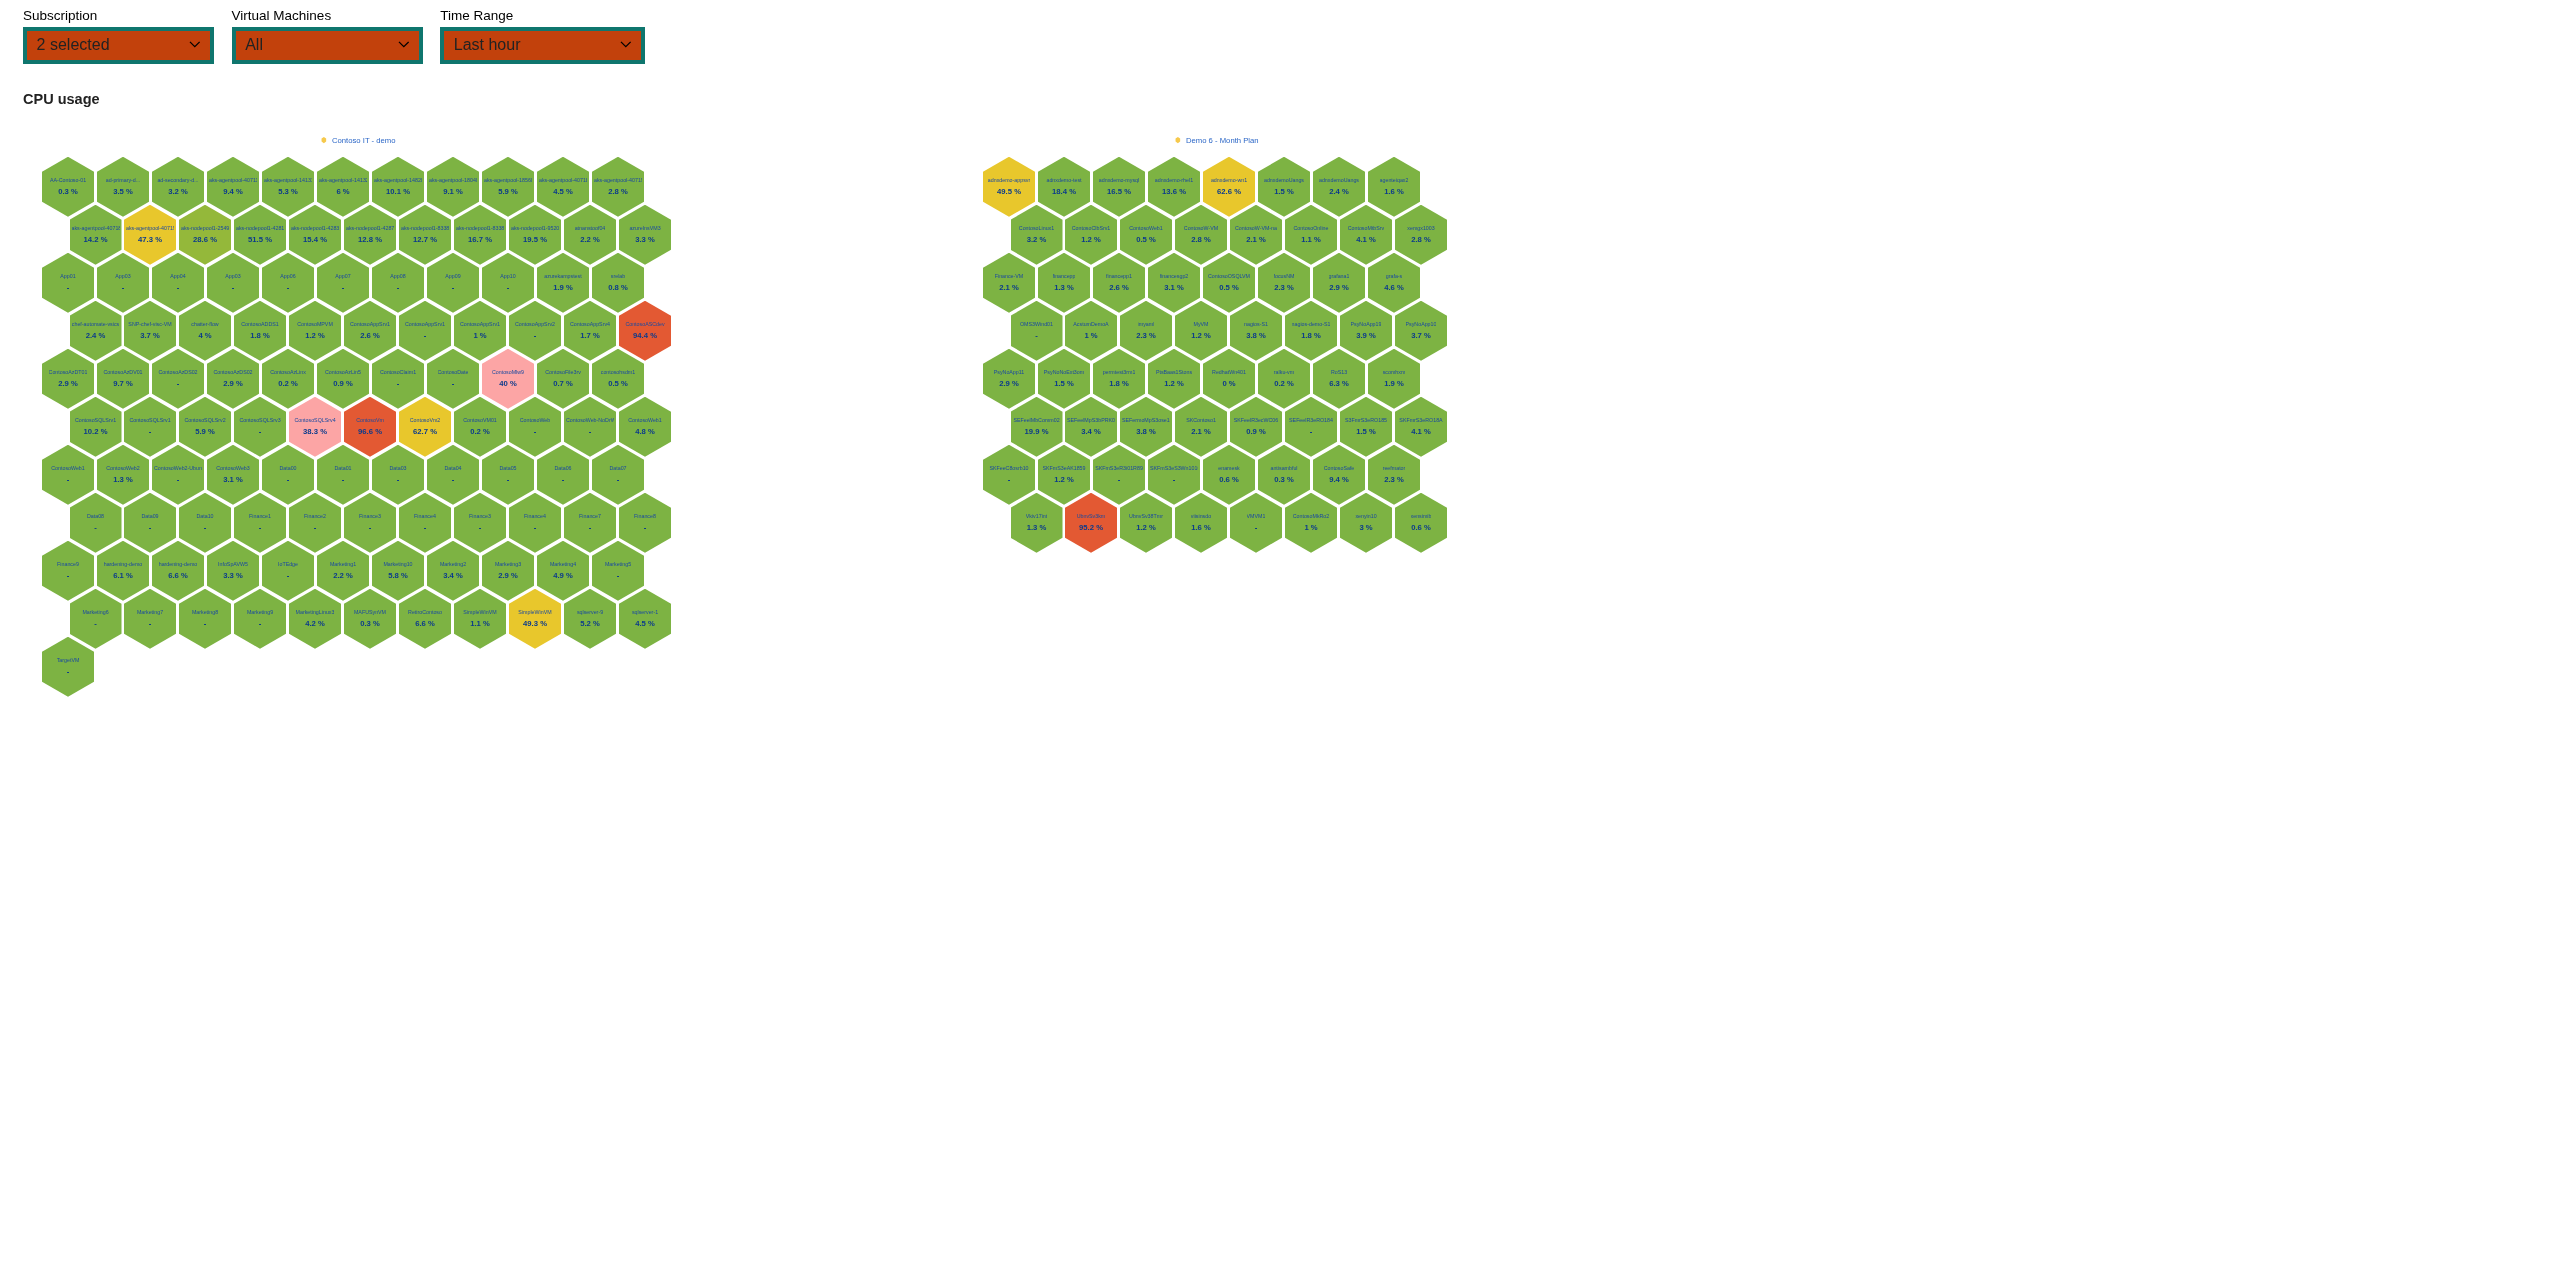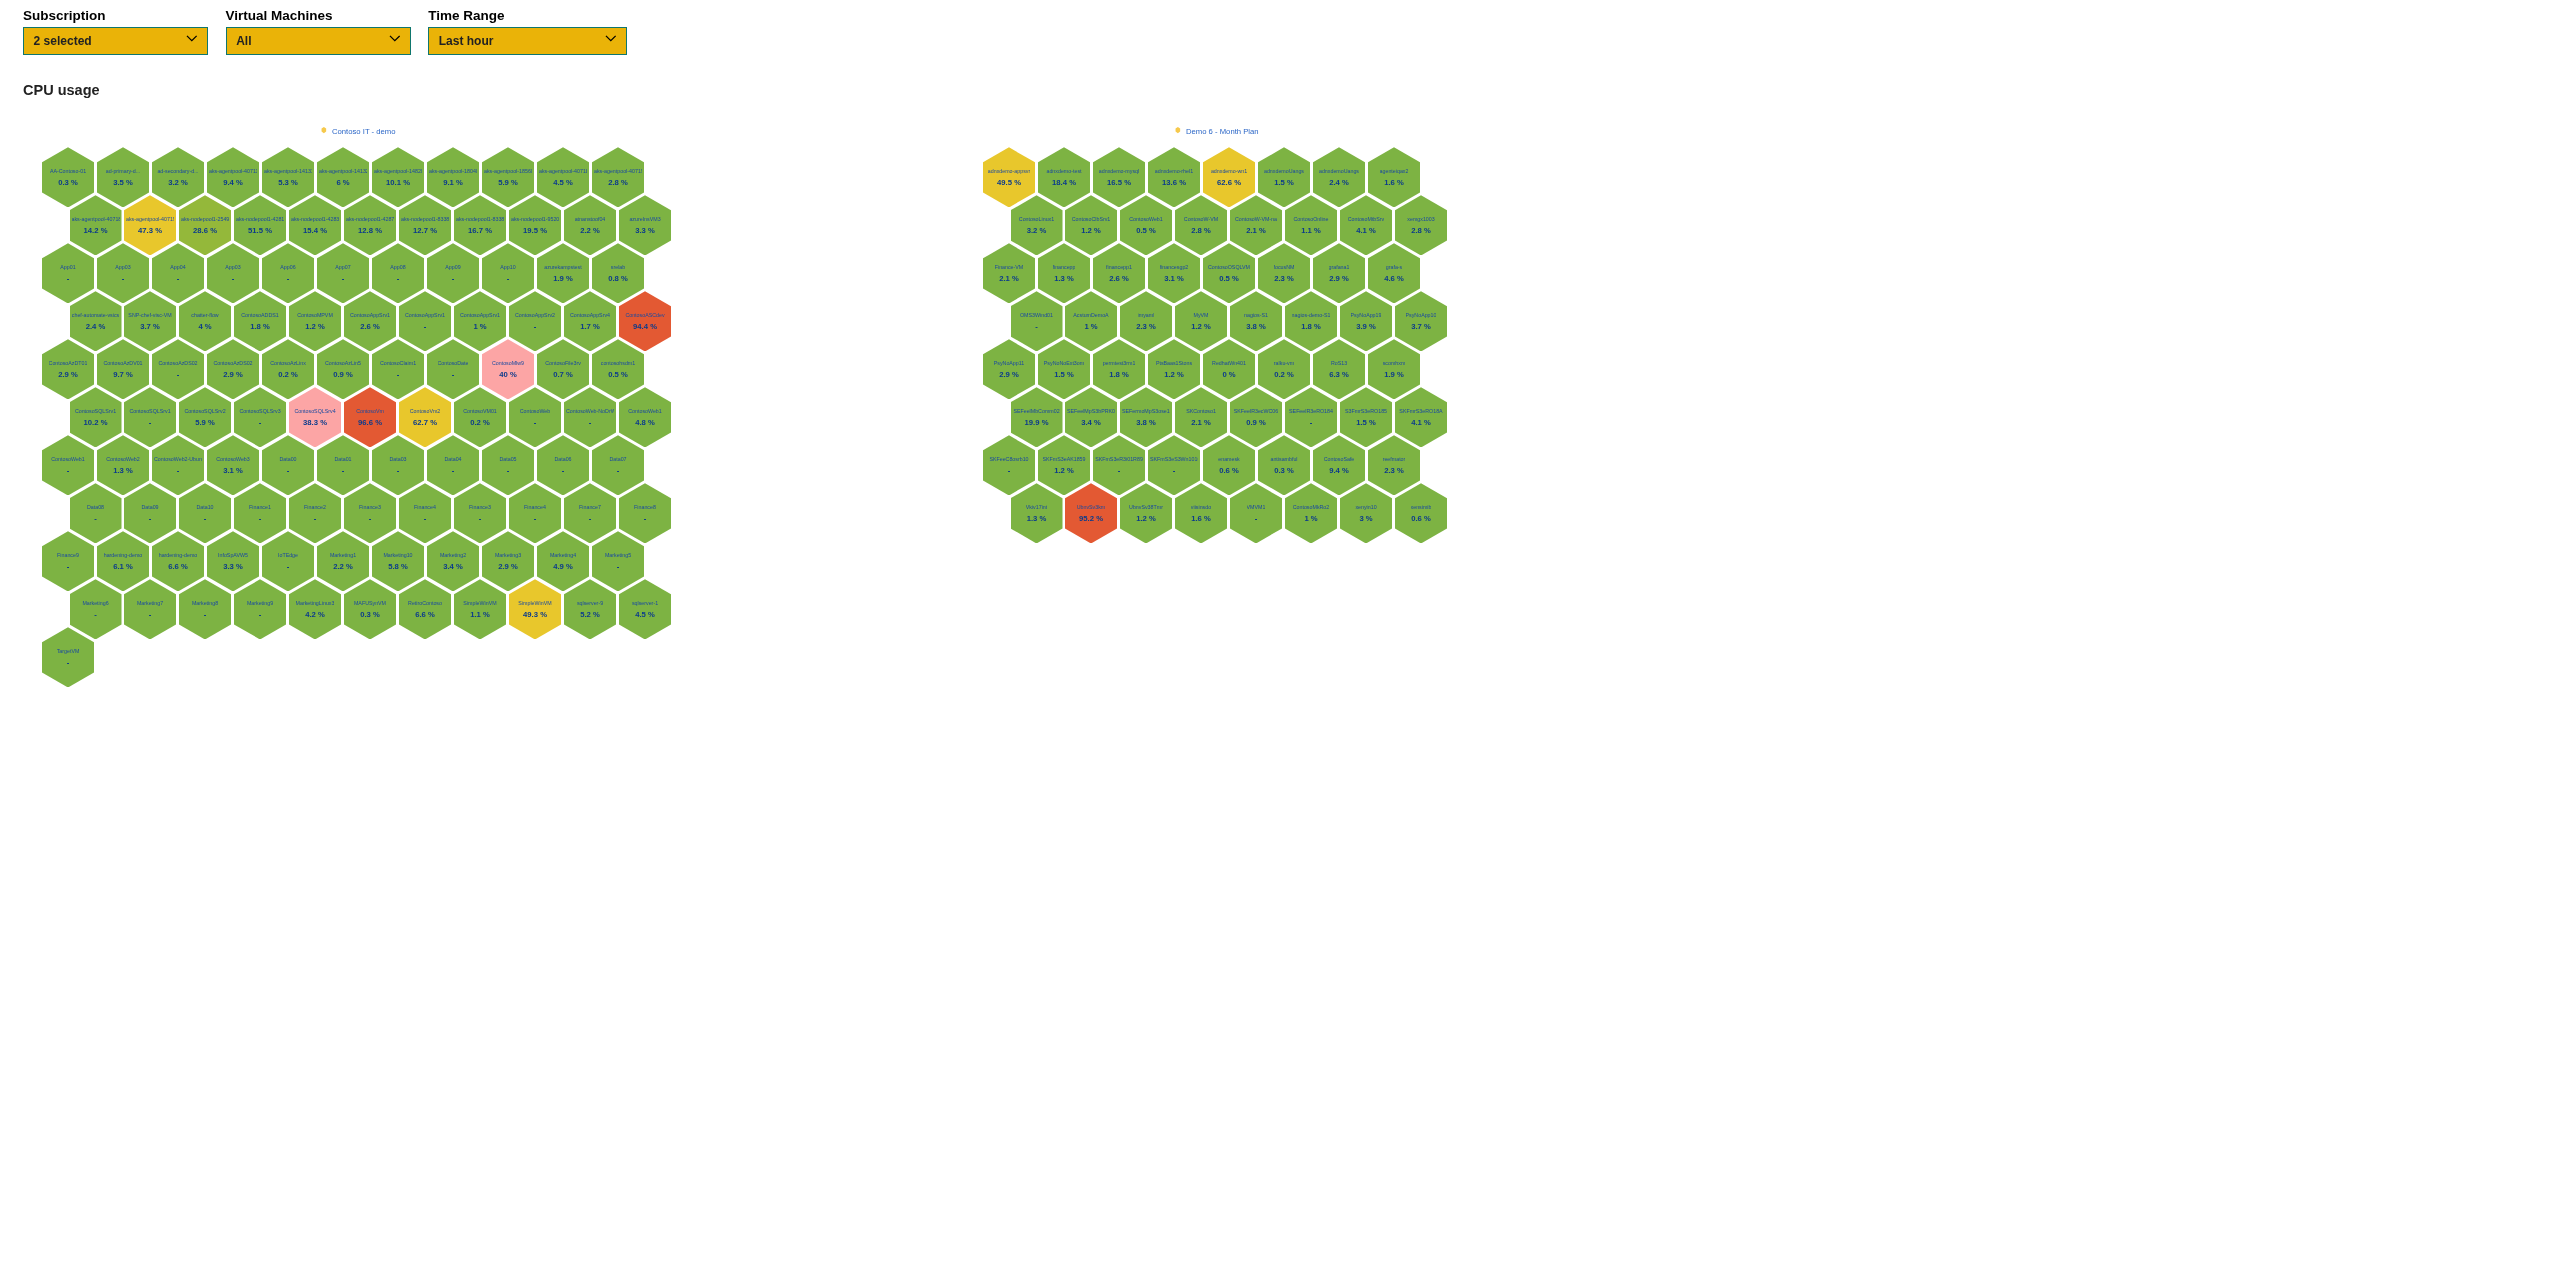--- a/index.html
+++ b/index.html
@@ -10,41 +10,40 @@
     color: #222;
     font-size: 13.5px;
   }
   .page {
     padding: 7.7px 23px 58px 23px;
   }
   .filters {
     display: flex;
     gap: 17.4px;
     margin-bottom: 27px;
-    font-weight: bold;
   }
   .filter {
     display: flex;
     flex-direction: column;
   }
   .filter-label {
     font-size: 13.5px;
     margin-bottom: 3.9px;
     color: #000;
   }
   .filter-select {
-    border: 1px solid #0f766e;
+    border: 4px solid #0f766e;
     padding: 5.8px 9.6px;
     min-width: 164px;
     display: flex;
     align-items: center;
     justify-content: space-between;
     cursor: pointer;
-    font-size: 12px;
-    background: #eab308;
+    font-size: 16px;
+    background: #c2410c;
   }
   .filter-select svg {
     width: 11.6px;
     height: 11.6px;
   }
   h2.section-title {
     font-size: 14.5px;
     font-weight: 600;
     margin: 0 0 29px 0;
   }

